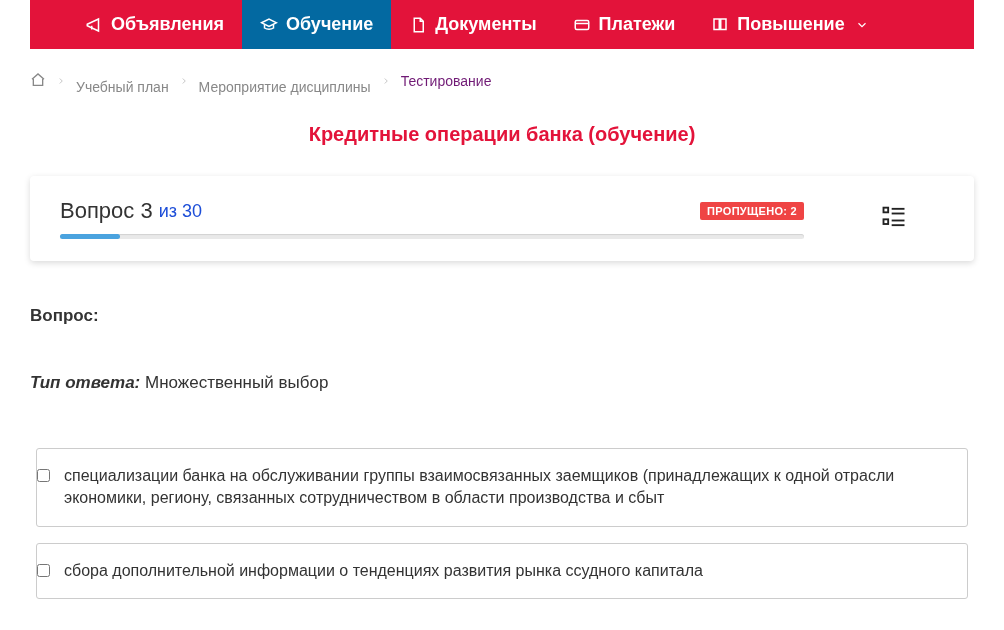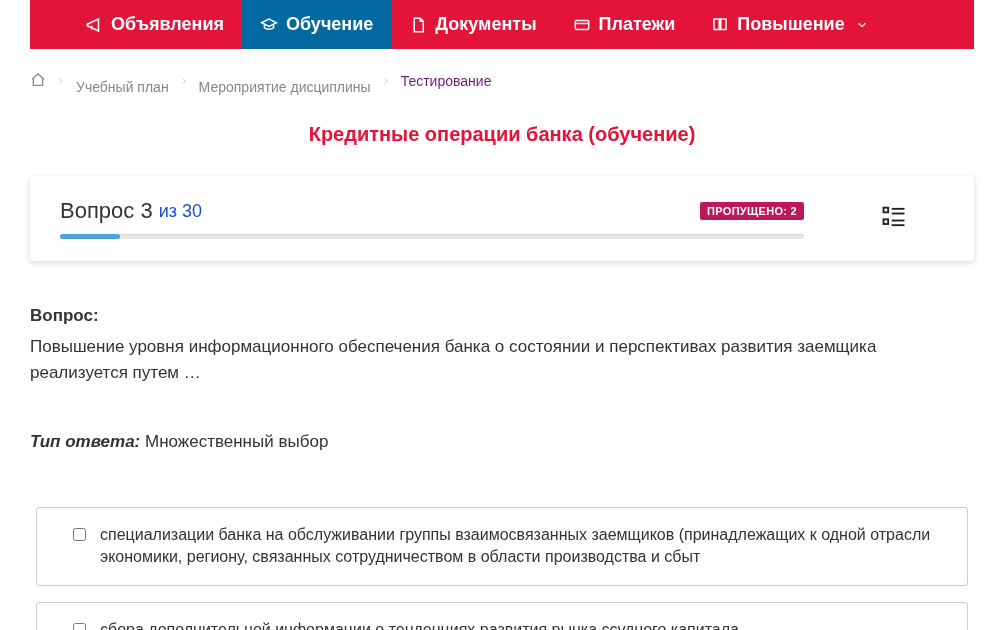--- a/index.html
+++ b/index.html
@@ -65,21 +65,21 @@
     box-shadow:0 2px 6px rgba(0,0,0,0.15);
     padding:22px 30px;
     display:flex;
     align-items:center;
   }
   .status-left { flex:1; }
   .q-main { font-size:22px; color:#333; font-weight:400; }
   .q-sub  { font-size:18px; color:#1d4ed8; }
   .skipped-badge {
     margin-left:auto;
-    background:#be185d;
+    background:#ef4444;
     color:#fff;
     font-size:11px;
     font-weight:700;
     padding:3px 7px;
     border-radius:2px;
     letter-spacing:.3px;
   }
   .q-row-top {
     display:flex;
     align-items:center;
@@ -142,21 +142,21 @@
   .ans-type-label { font-weight:700; font-style:italic; }
   .ans-type-val { font-weight:400; }
   
   .options {
     margin-top:55px;
     padding:0 6px;
   }
   .option {
     border:1px solid #ccc;
     border-radius:3px;
-    padding:16px 36px;
+    padding:16px 0;
     margin-bottom:16px;
     display:flex;
     align-items:flex-start;
     gap:14px;
     font-size:16px;
     line-height:1.4;
     color:#333;
     cursor:pointer;
   }
   .option input {
@@ -264,21 +264,20 @@
           <line x1="10" y1="9" x2="21" y2="9"></line>
           <line x1="10" y1="15" x2="21" y2="15"></line>
           <line x1="10" y1="19" x2="21" y2="19"></line>
         </svg>
       </span>
     </div>
   </div>
 
   <div class="content">
     <div class="q-label">Вопрос:</div>
-    <div class="q-text">Повышение уровня информационного обеспечения банка о состоянии и перспективах развития заемщика реализуется путем …</div>
 
     <div class="ans-type-row">
       <span class="ans-type-label">Тип ответа:</span>
       <span class="ans-type-val">Множественный выбор</span>
     </div>
 
     <div class="options">
       <label class="option">
         <input type="checkbox" style="">
         <span>специализации банка на обслуживании группы взаимосвязанных заемщиков (принадлежащих к одной отрасли экономики, региону, связанных сотрудничеством в области производства и сбыт</span>

